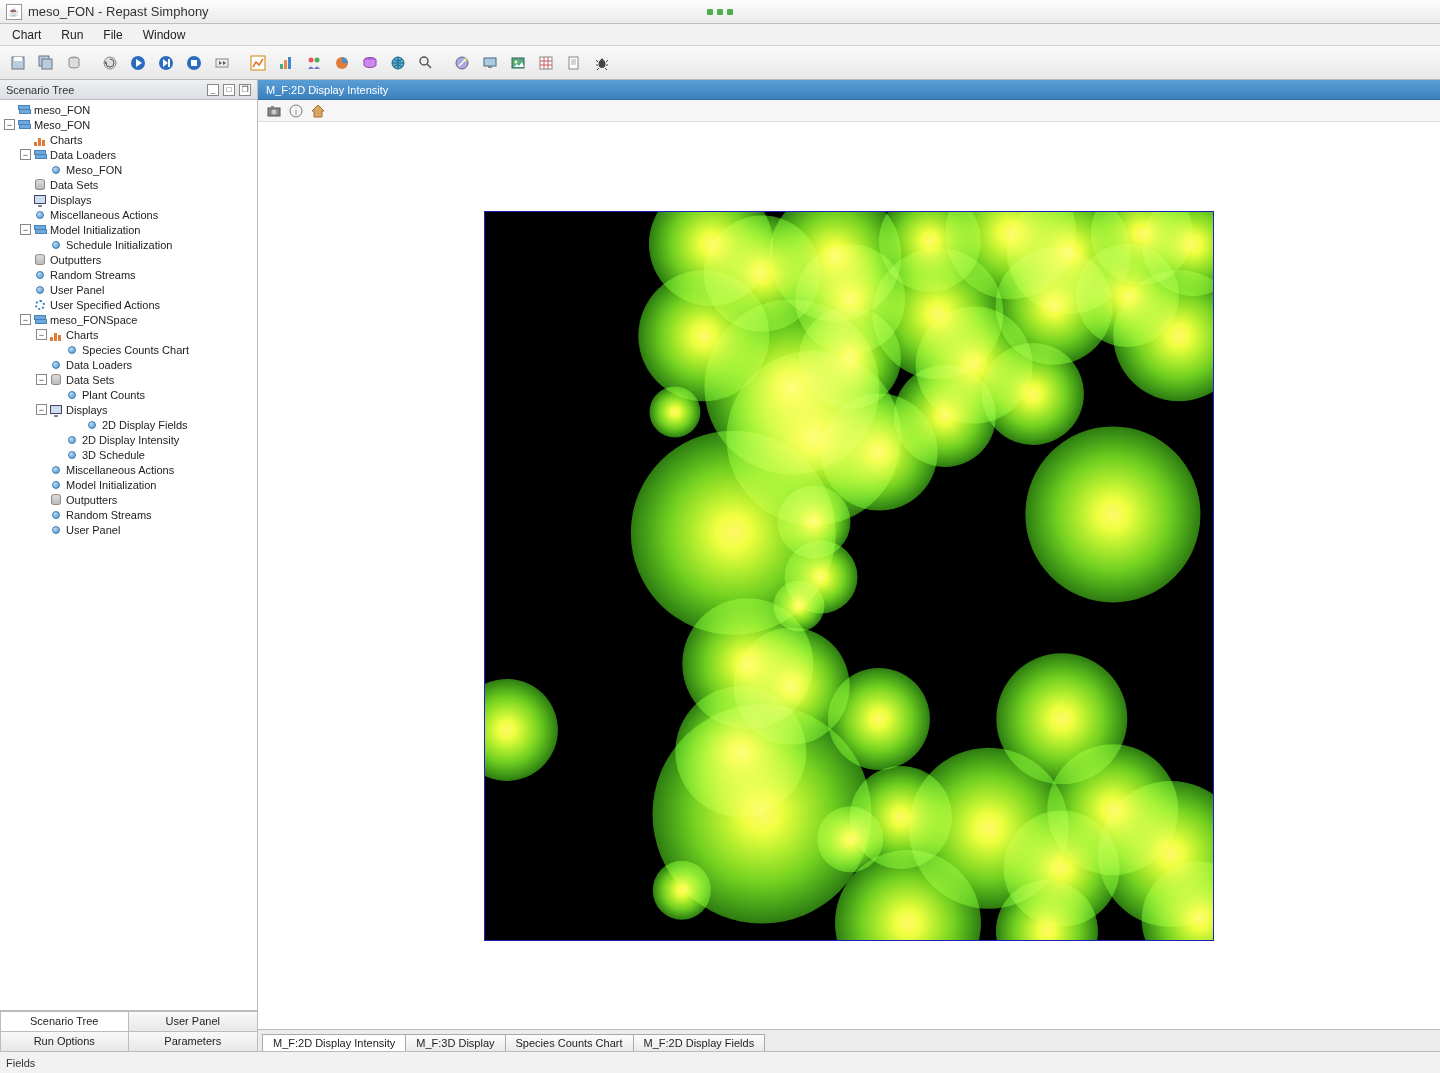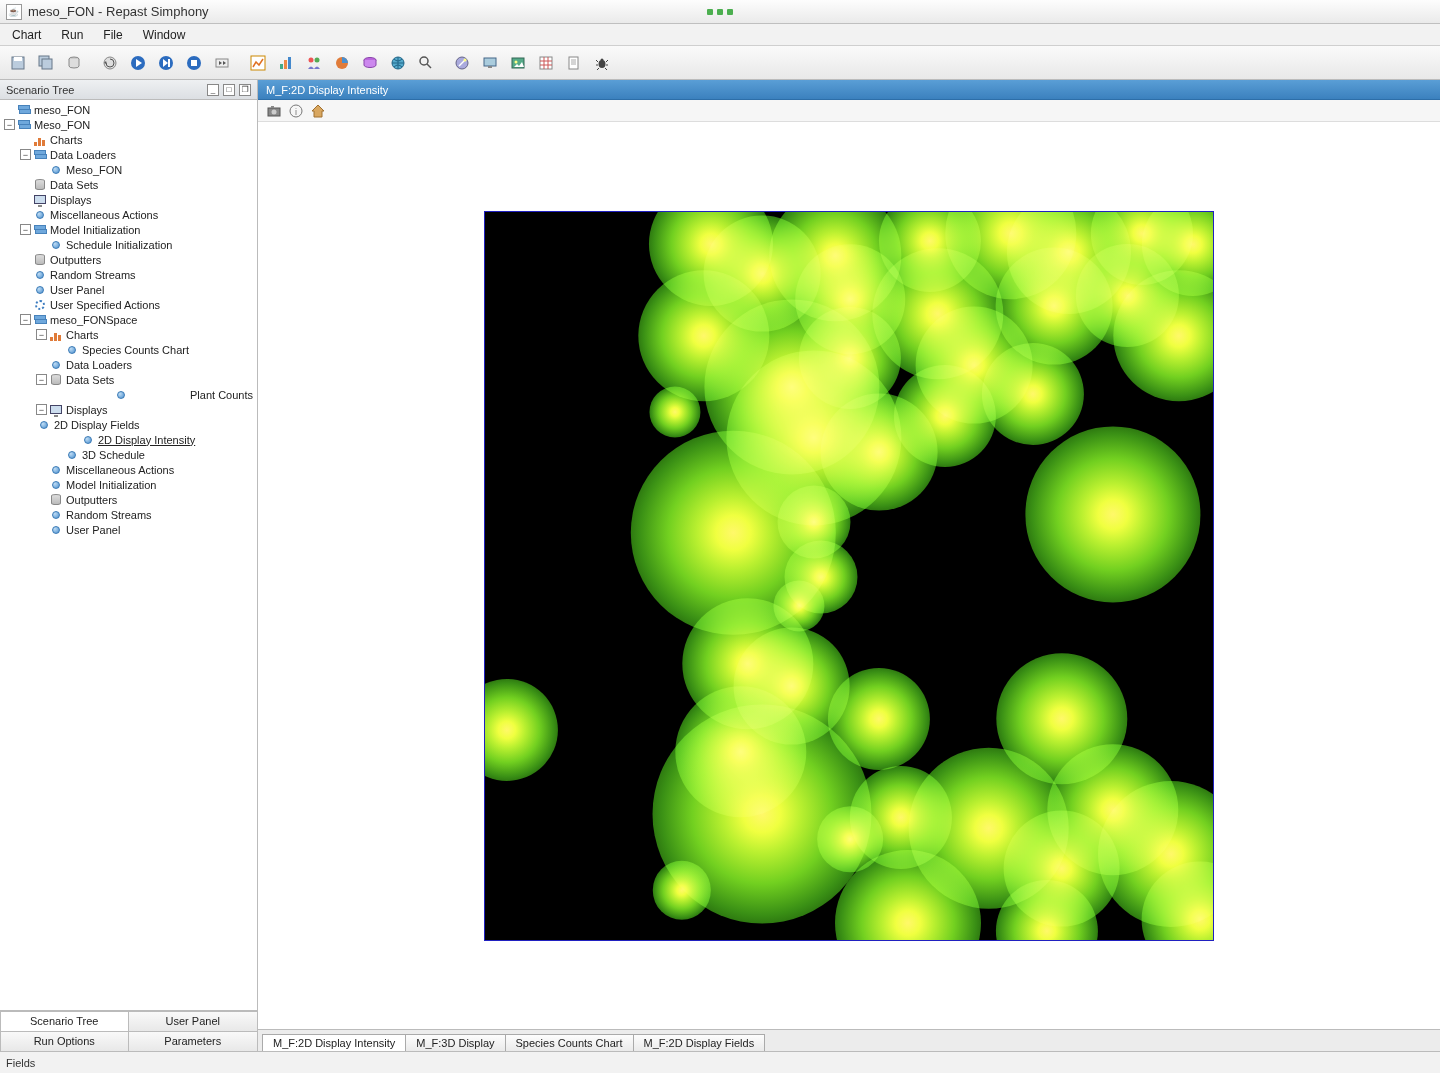--- a/index.html
+++ b/index.html
@@ -449,42 +449,42 @@
           </span>
           <span>Data Loaders</span>
         </div>
         <div class="tree-row" style="padding-left: 36px;">
           <span class="expander">−</span>
           <span class="node-icon">
             <span class="db-icon"></span>
           </span>
           <span>Data Sets</span>
         </div>
-        <div class="tree-row" style="padding-left: 41px; justify-content: space-between;">
+        <div class="tree-row" style="padding-left: 52px;">
           <span class="expander none"></span>
           <span class="node-icon">
             <span class="dot-icon"></span>
           </span>
           <span>Plant Counts</span>
         </div>
         <div class="tree-row" style="padding-left: 36px;">
           <span class="expander">−</span>
           <span class="node-icon">
             <span class="monitor-icon"></span>
           </span>
           <span>Displays</span>
         </div>
-        <div class="tree-row" style="padding-left: 24px;">
+        <div class="tree-row" style="padding-left: 72px;">
           <span class="expander none"></span>
           <span class="node-icon">
             <span class="dot-icon"></span>
           </span>
           <span>2D Display Fields</span>
         </div>
-        <div class="tree-row" style="padding-left: 68px; text-decoration: underline;">
+        <div class="tree-row" style="padding-left: 52px;">
           <span class="expander none"></span>
           <span class="node-icon">
             <span class="dot-icon"></span>
           </span>
           <span>2D Display Intensity</span>
         </div>
         <div class="tree-row" style="padding-left: 52px;">
           <span class="expander none"></span>
           <span class="node-icon">
             <span class="dot-icon"></span>

